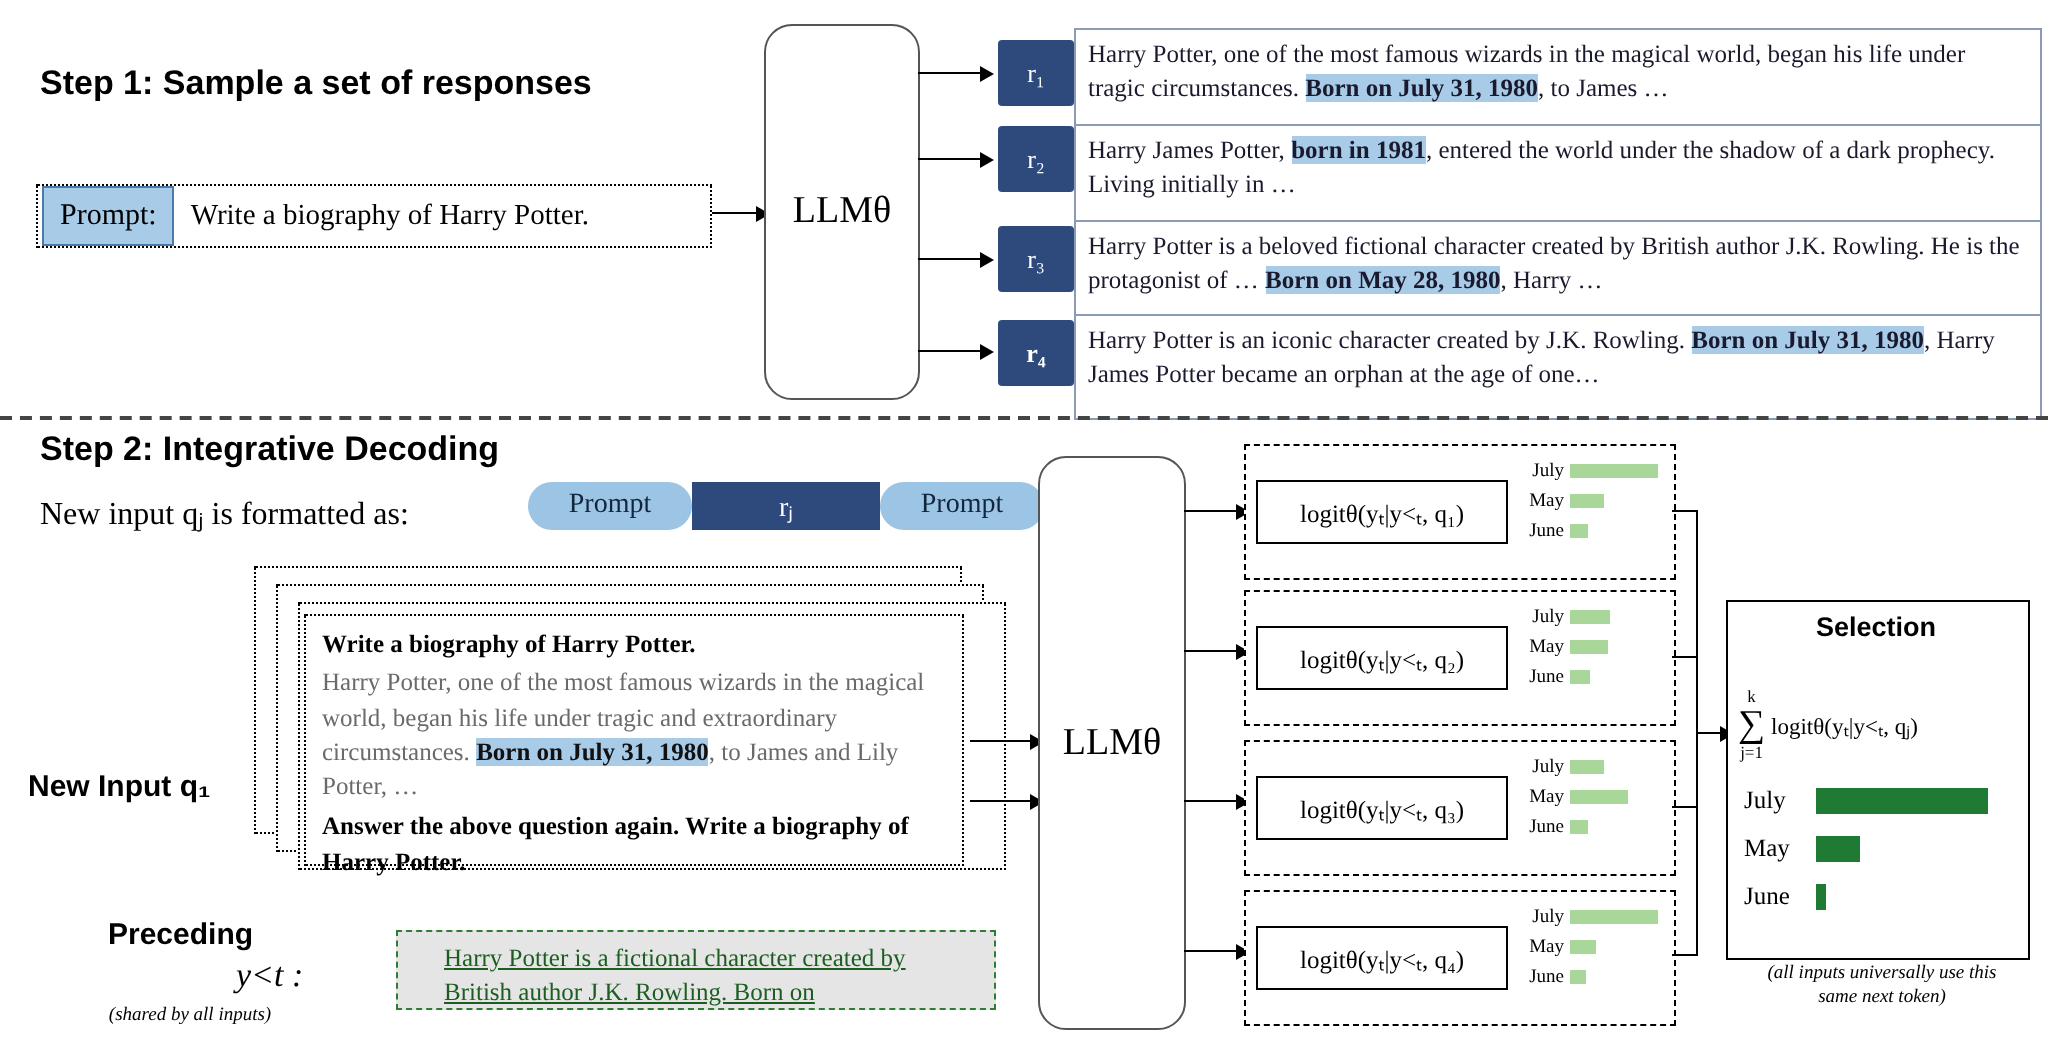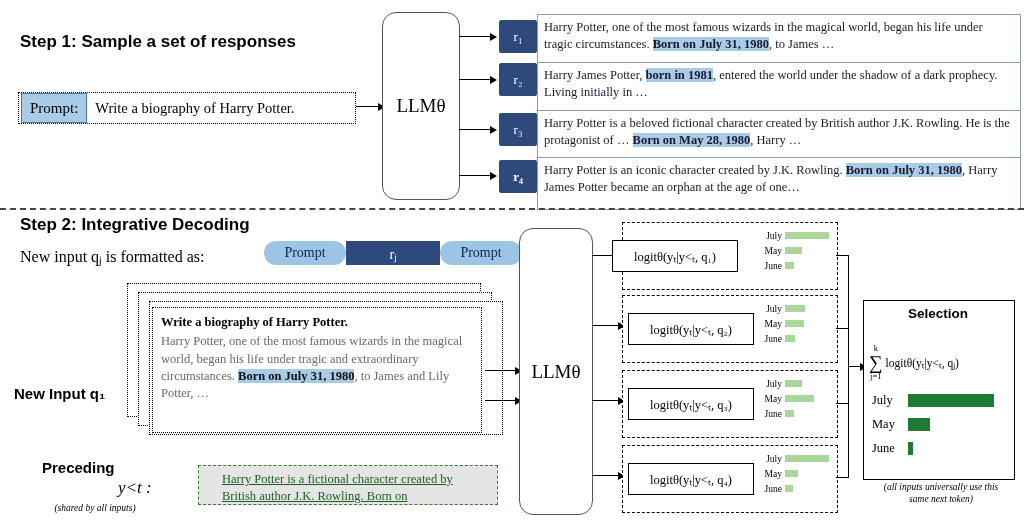--- a/index.html
+++ b/index.html
@@ -91,23 +91,24 @@
 <div class="abs dotted" style="left:138px;top:292px;width:352px;height:132px;background:#fff;"></div>
 <div class="abs dotted" style="left:149px;top:301px;width:352px;height:132px;background:#fff;"></div>
 
 <div class="abs" style="left:14px;top:385px;font-family:'Liberation Sans',sans-serif;font-weight:bold;font-size:15px;">New Input  q₁</div>
 
 <div class="abs newinput-box" style="left:152px;top:307px;width:330px;height:126px;box-sizing:border-box;">
   <div class="bold" style="margin-bottom:2px;">Write a biography of Harry Potter.</div>
   <div class="grey" style="margin-bottom:3px;">
     <span>Harry Potter, one of the most famous wizards in the magical world, began his life under tragic and extraordinary circumstances. </span><span class="hl" style="color:#111;">Born on July 31, 1980</span><span>, to James and Lily Potter, …</span>
   </div>
-</div>
-
-<div class="abs" style="left:42px;top:459px;font-family:'Liberation Sans',sans-serif;font-weight:bold;font-size:15px;">Preceding</div>
+  <div class="bold">Answer the above question again. Write a biography of Harry Potter.</div>
+</div>
+
+<div class="abs" style="left:54px;top:459px;font-family:'Liberation Sans',sans-serif;font-weight:bold;font-size:15px;">Preceding</div>
 <div class="abs" style="left:42px;top:481px;font-family:'Liberation Sans',sans-serif;font-weight:bold;font-size:21px;margin-top:48px;">Output</div>
 <div class="abs" style="left:118px;top:478px;font-size:17px;font-style:italic;">y&lt;t :</div>
 <div class="abs note" style="left:30px;top:503px;width:130px;">(shared by all inputs)</div>
 <div class="abs preceding-box" style="left:181px;top:465px;width:300px;height:40px;box-sizing:border-box;">
   <u>Harry Potter is a fictional character created by British author J.K. Rowling. Born on </u>
 </div>
 
 <div class="arrow-line" style="left:485px;top:370px;width:32px;"></div>
 <div class="arrow-head" style="left:515px;top:366.5px;"></div>
 <div class="arrow-line" style="left:485px;top:400px;width:32px;"></div>
@@ -118,21 +119,21 @@
 <div class="arrow-line" style="left:592px;top:255px;width:28px;"></div>
 <div class="arrow-head" style="left:618px;top:251.5px;"></div>
 <div class="arrow-line" style="left:592px;top:325px;width:28px;"></div>
 <div class="arrow-head" style="left:618px;top:321.5px;"></div>
 <div class="arrow-line" style="left:592px;top:400px;width:28px;"></div>
 <div class="arrow-head" style="left:618px;top:396.5px;"></div>
 <div class="arrow-line" style="left:592px;top:475px;width:28px;"></div>
 <div class="arrow-head" style="left:618px;top:471.5px;"></div>
 
 <div class="abs dashed" style="left:622px;top:222px;width:214px;height:66px;background:#fff;"></div>
-<div class="abs logit-box" style="left:612px;top:240px;width:124px;height:30px;">logitθ(yₜ|y&lt;ₜ, q₁)</div>
+<div class="abs logit-box" style="left:628px;top:240px;width:124px;height:30px;">logitθ(yₜ|y&lt;ₜ, q₁)</div>
 <div class="abs" style="left:756px;top:228px;width:74px;height:54px;">
   <div style="display:flex;align-items:center;height:15px;">
       <div class="minibar-lbl" style="width:26px;">July</div>
       <div class="minibar" style="width:44px;margin-left:3px;"></div>
     </div>
   <div style="display:flex;align-items:center;height:15px;">
       <div class="minibar-lbl" style="width:26px;">May</div>
       <div class="minibar" style="width:17px;margin-left:3px;"></div>
     </div>
   <div style="display:flex;align-items:center;height:15px;">

